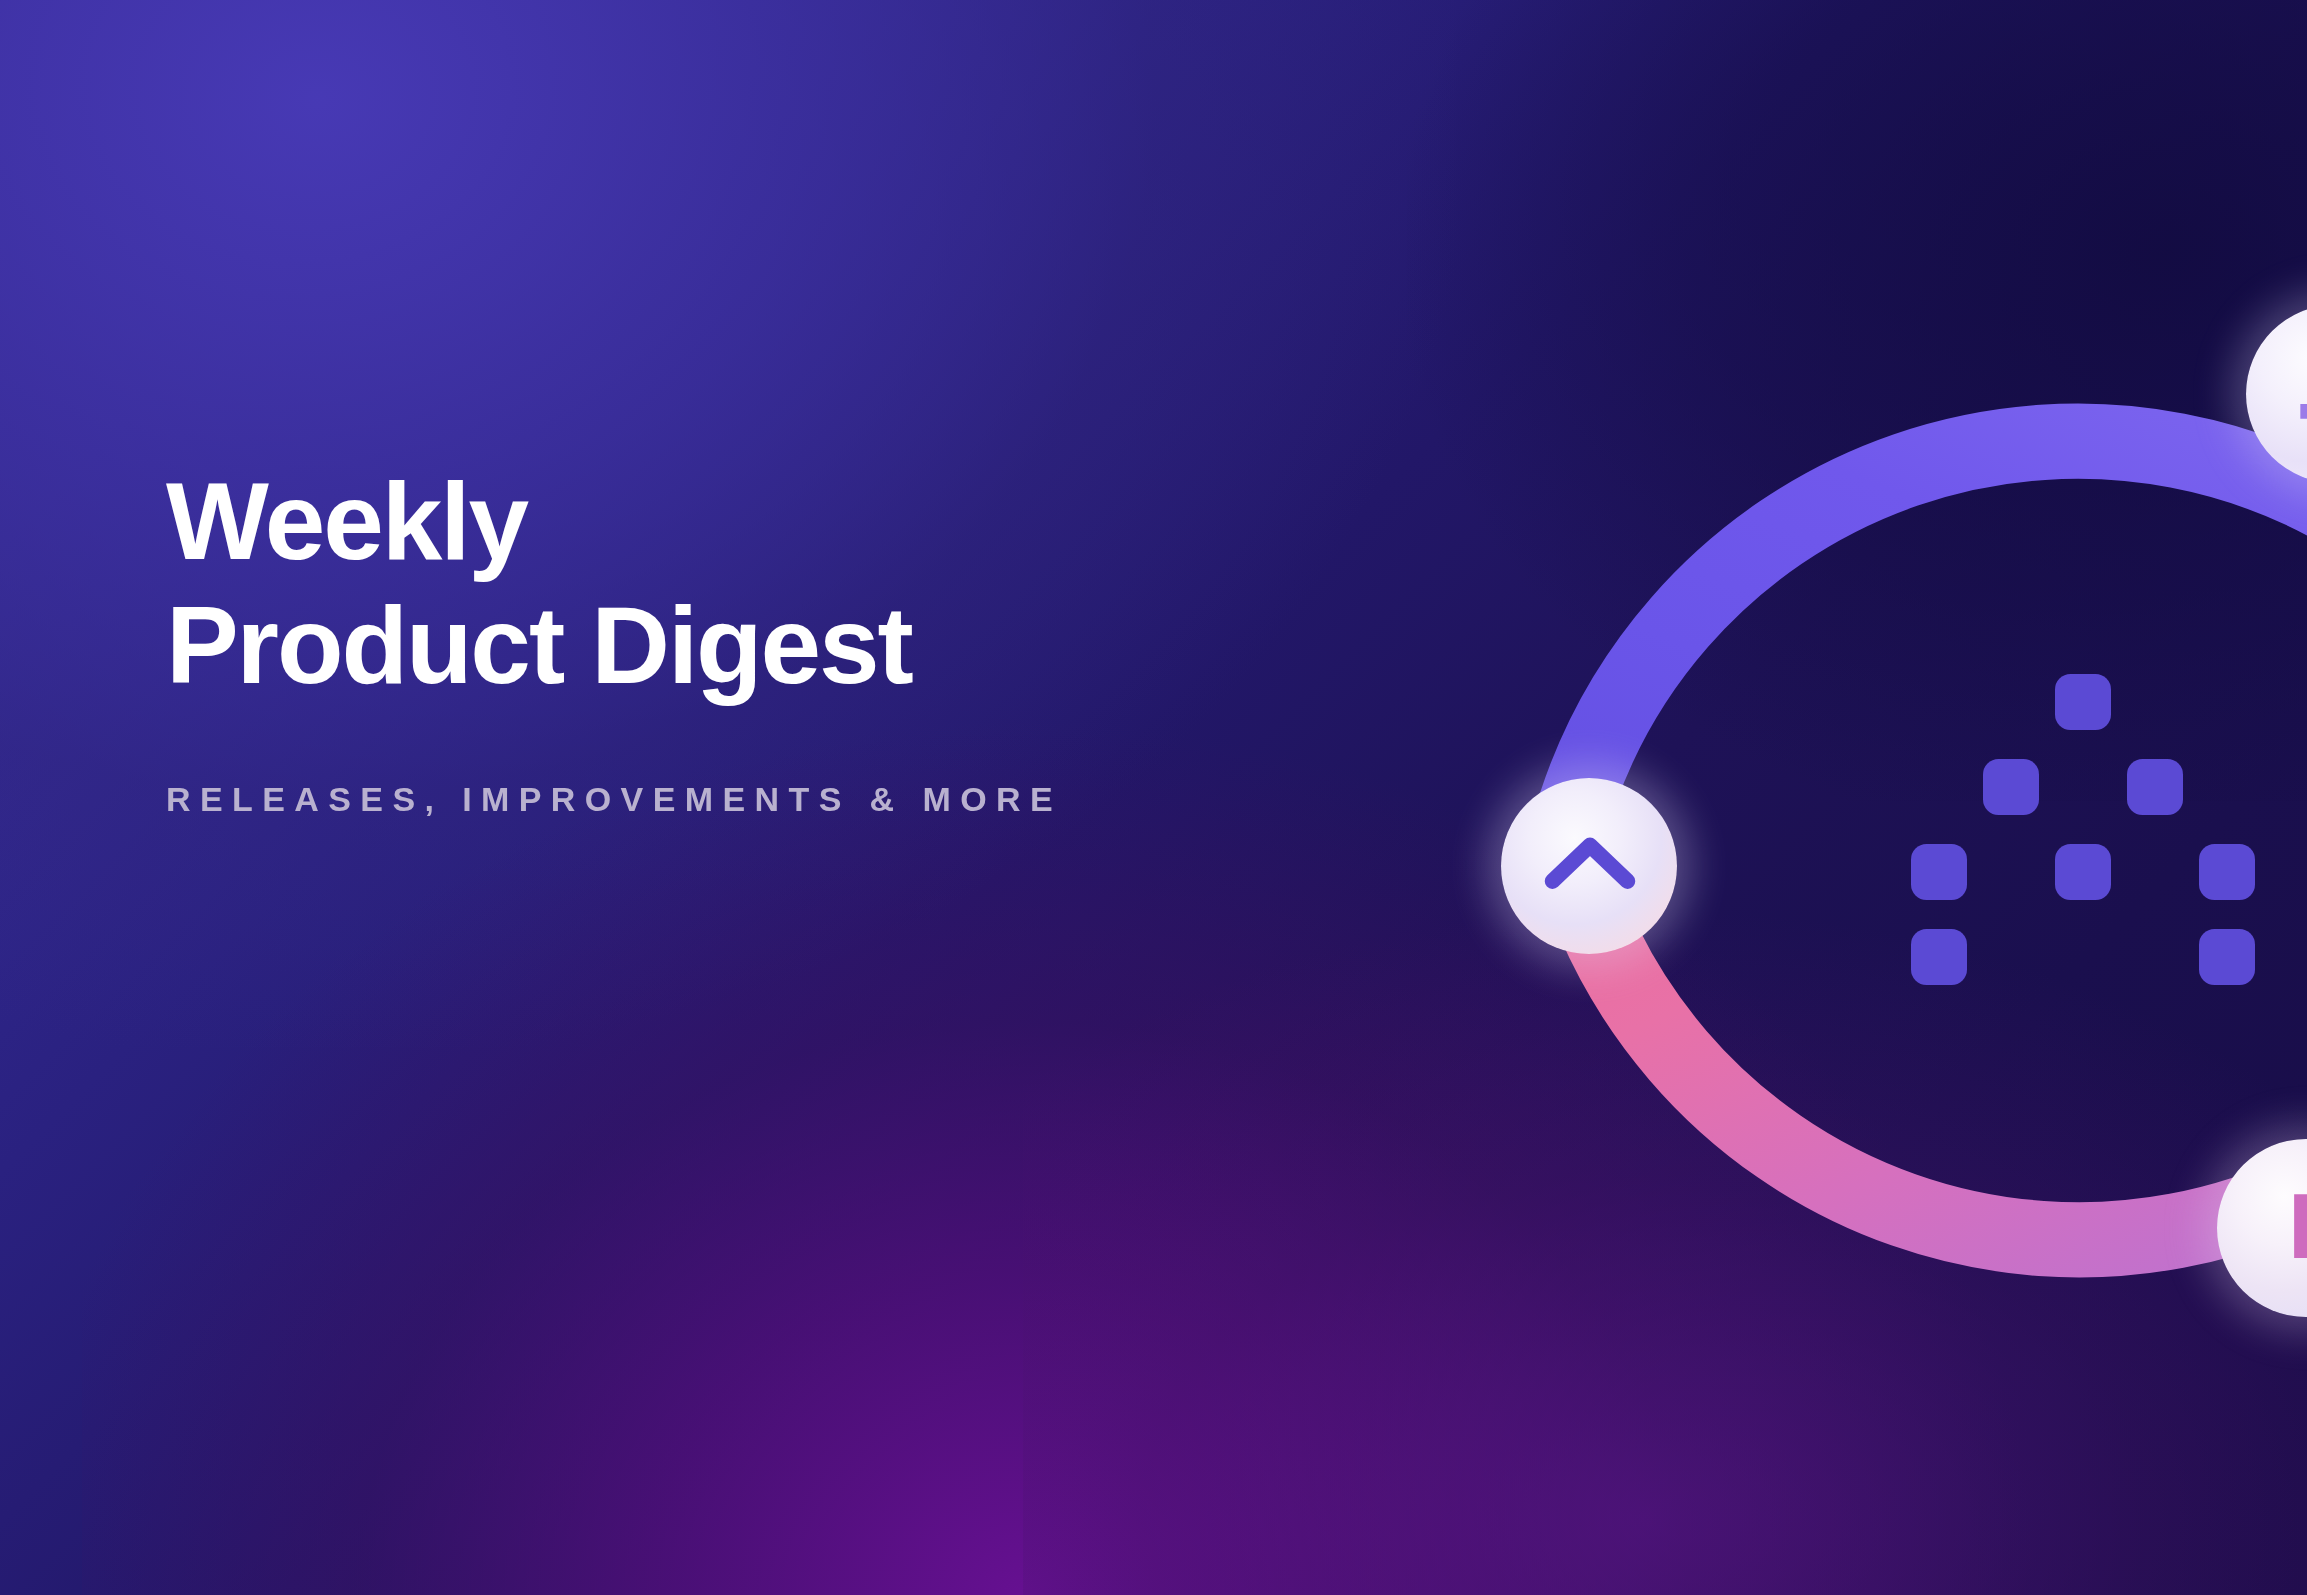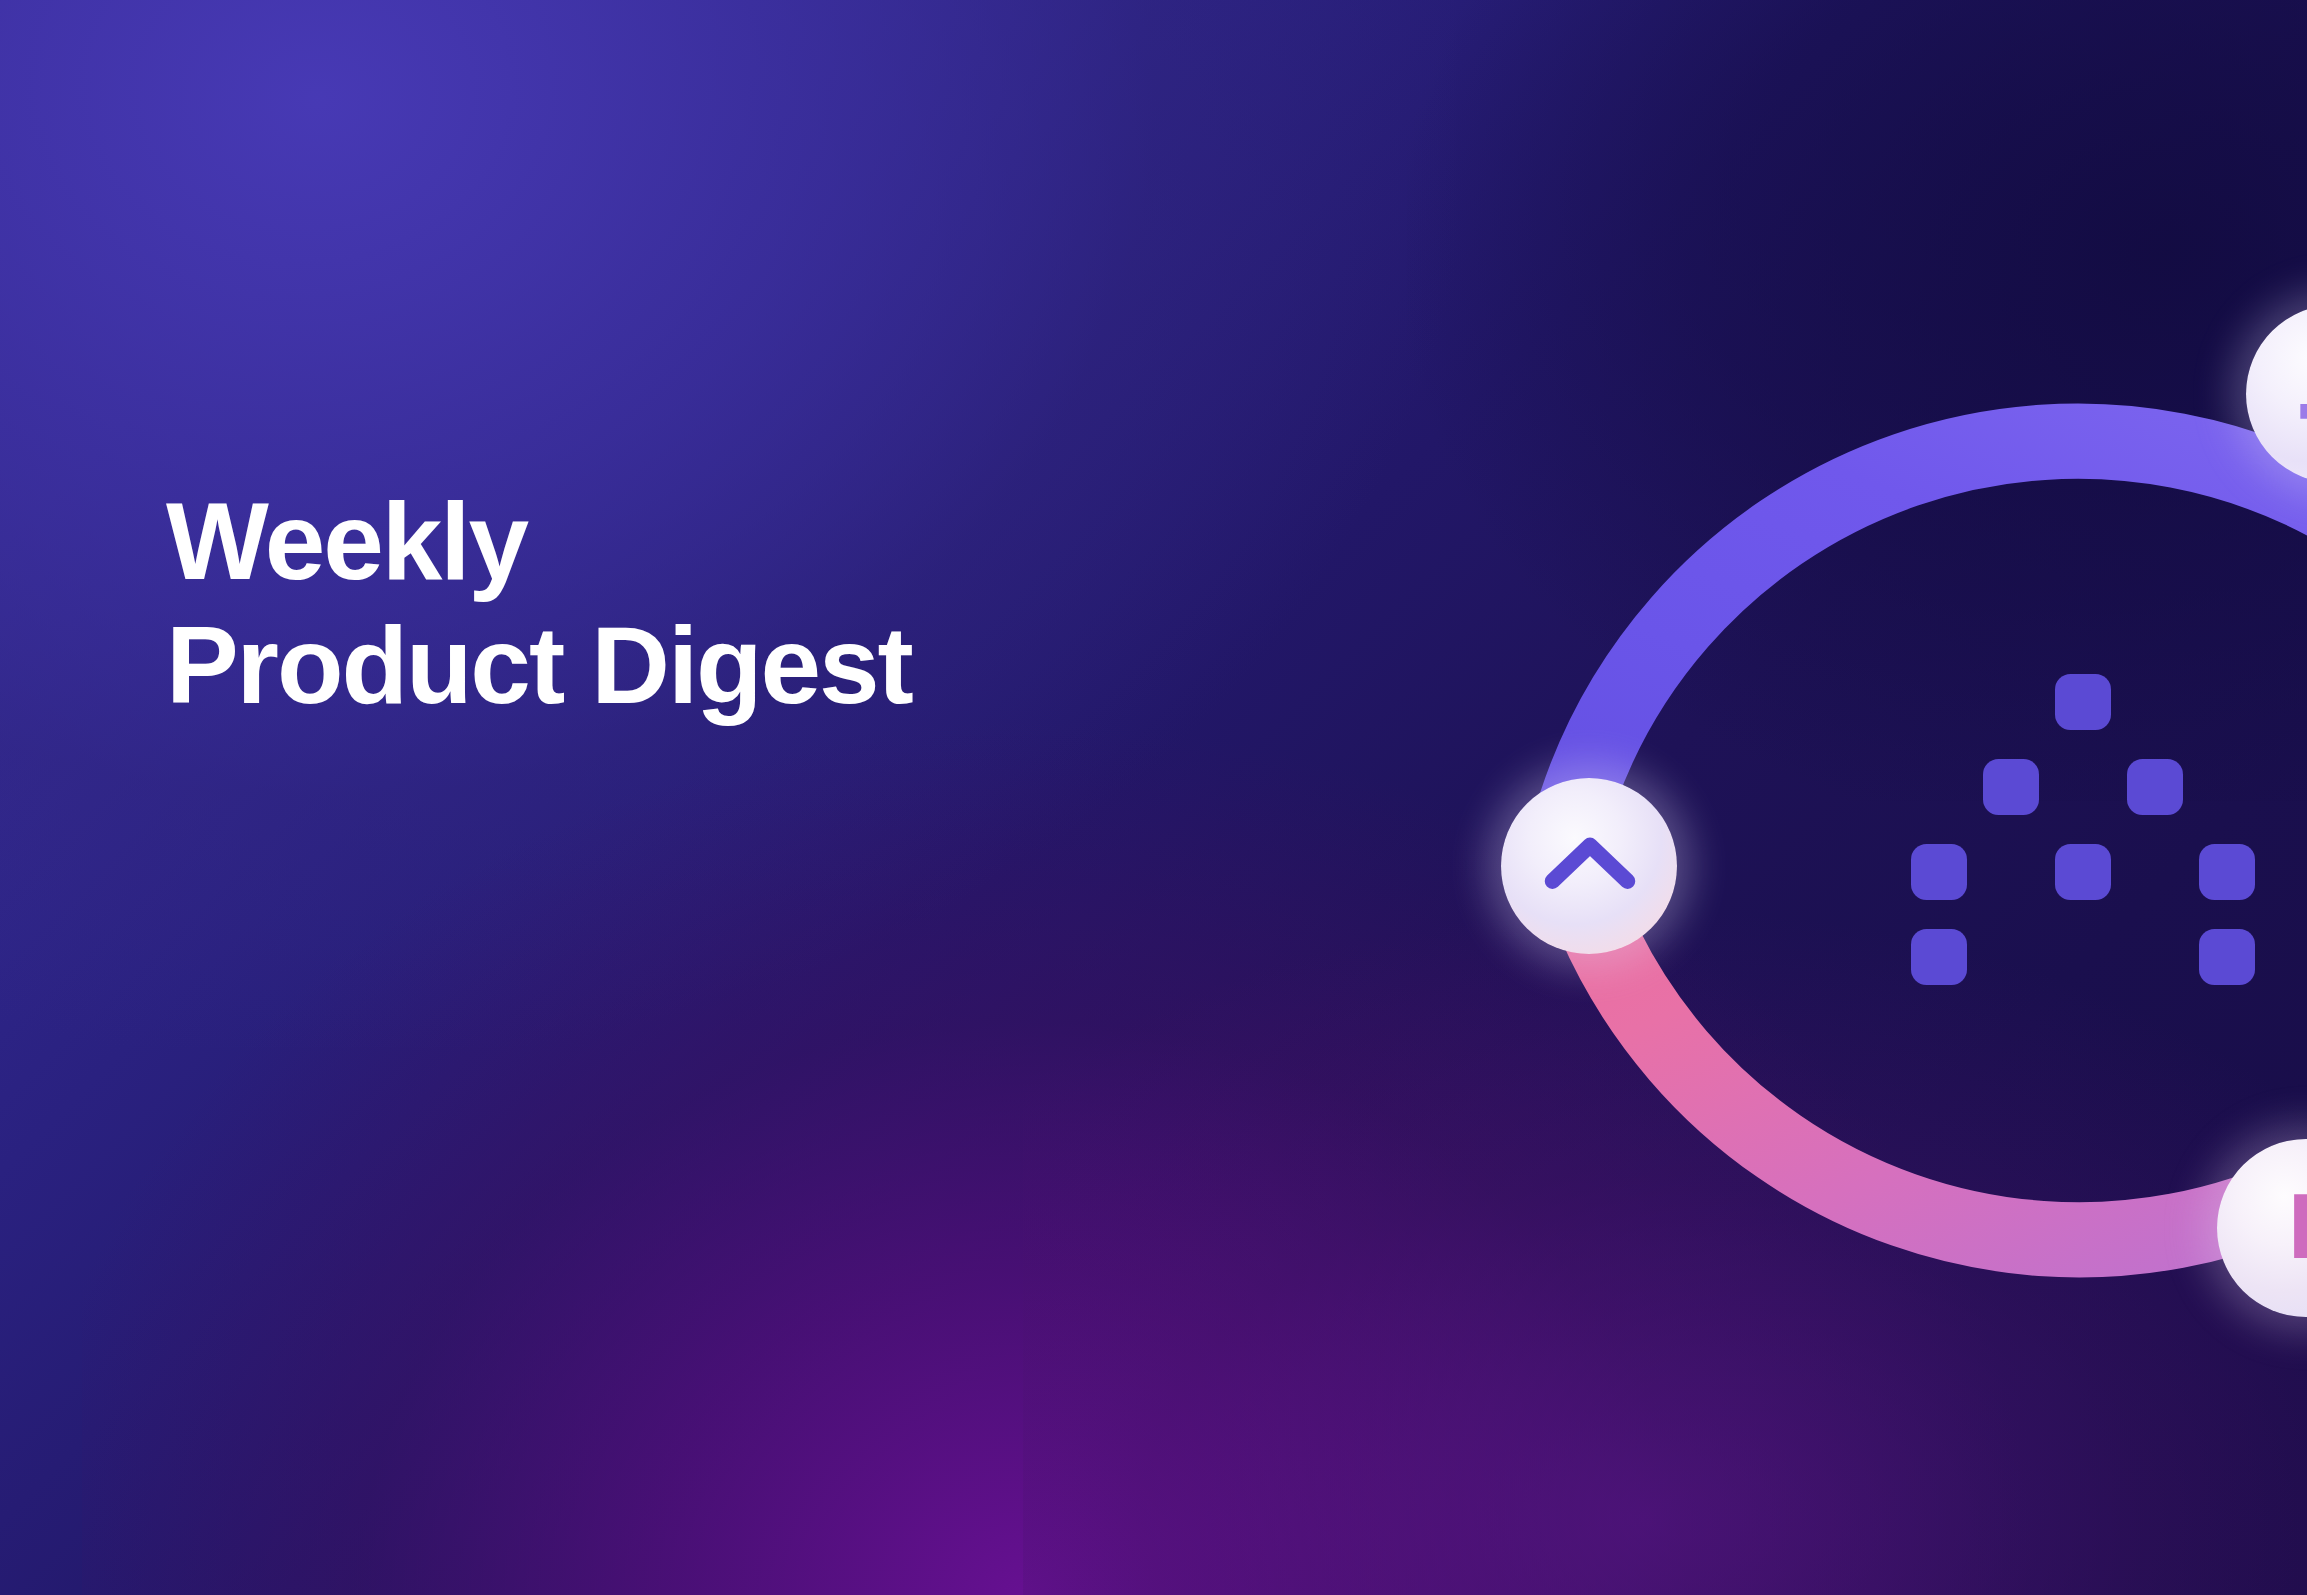--- a/index.html
+++ b/index.html
@@ -48,21 +48,21 @@
   #bg-glow-topright {
     position:absolute; left:1407px; top:-344px; width:1309px; height:1145px;
     background: radial-gradient(ellipse at 58% 52%,
         rgba(16,10,62,0.80) 0%,
         rgba(18,11,66,0.48) 42%,
         rgba(22,14,72,0.0) 72%);
   }
 
   
   #text-block {
-    position:absolute; left:166px; top:479px; width:1227px;
+    position:absolute; left:166px; top:459px; width:1227px;
   }
   #title {
     color:#FFFFFF;
     font-size:109px;
     font-weight:bold;
     line-height:1.14;
     letter-spacing:-2.1px;
     white-space:pre-line;
   }
   #subtitle {
@@ -127,20 +127,21 @@
 
 <div id="bg-base"></div>
 <div id="bg-glow-topleft"></div>
 <div id="bg-glow-topright"></div>
 <div id="bg-glow-bottom"></div>
 <div id="bg-glow-bottomright"></div>
 
 <div id="text-block">
   <div id="title">Weekly
 Product Digest</div>
+  <div id="subtitle">RELEASES, IMPROVEMENTS &amp; MORE</div>
 </div>
 
 <div id="graphic">
 
   <svg id="ring-svg" viewBox="0 0 1100 1560">
     <defs>
       <linearGradient id="gradTop" x1="0" y1="1" x2="0.85" y2="0">
         <stop offset="0%" stop-color="#6450E2"></stop>
         <stop offset="35%" stop-color="#6A55E9"></stop>
         <stop offset="70%" stop-color="#7058EC"></stop>

